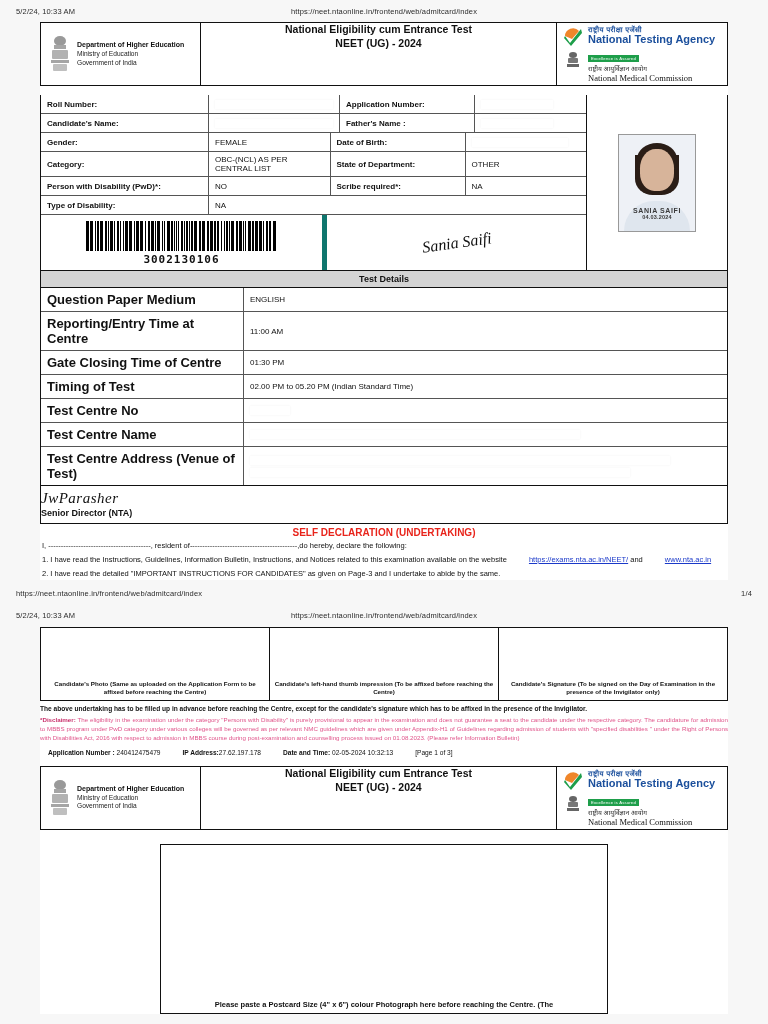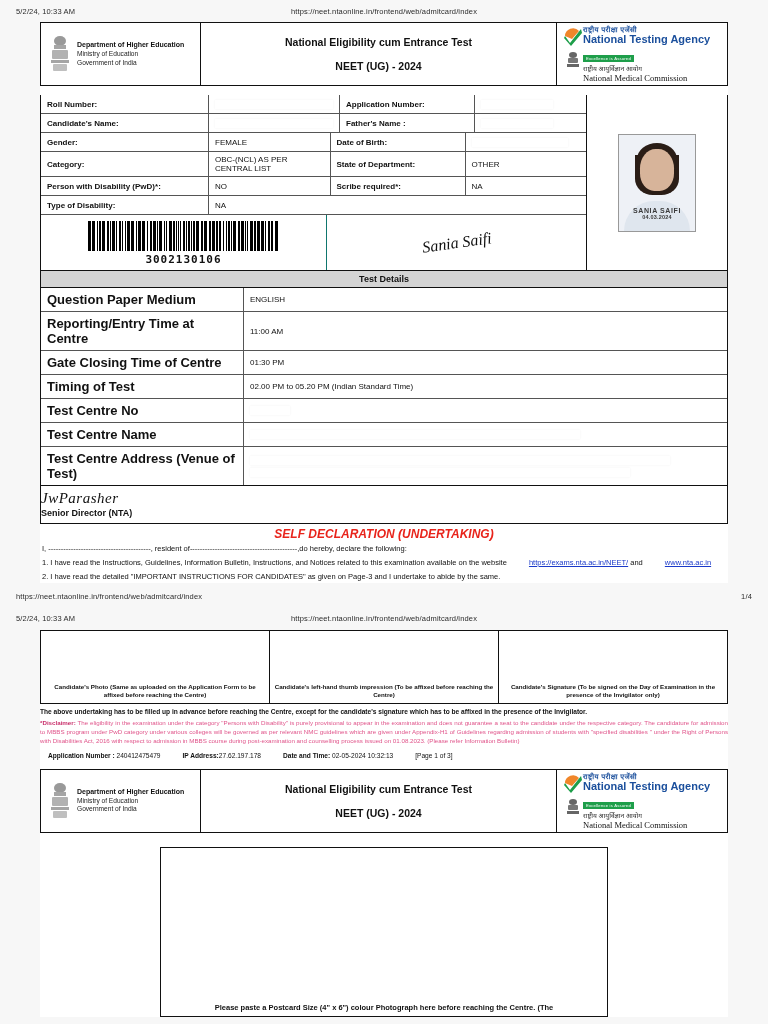--- a/index.html
+++ b/index.html
@@ -22,29 +22,29 @@
   .print-bar .ctr { position:absolute; left:0; right:0; text-align:center; pointer-events:none; }
   .print-bar-wrap { position:relative; }
 
   
   .sheet { background:#fff; margin:0 40px; }
 
   
   .masthead { display:flex; border:1.4px solid #111; height:64px; }
   .mh-left { width:160px; border-right:1.4px solid #111; display:flex; align-items:center; gap:6px; padding:0 8px; }
   .mh-mid  { flex:1; border-right:1.4px solid #111; display:flex; flex-direction:column;
-             align-items:center; justify-content:center; gap:12px; }
+             align-items:center; gap:2px; }
   .mh-right{ width:170px; display:flex; align-items:center; padding:0 6px; }
   .emblem { width:22px; height:40px; flex:none; opacity:.75; }
   .dept { line-height:1.35; }
   .dept .l1 { font-size:7px; font-weight:bold; }
   .dept .l2, .dept .l3 { font-size:6.6px; color:#222; }
   .mh-mid .t1 { font-size:10.5px; font-weight:bold; }
   .mh-mid .t2 { font-size:10.5px; font-weight:bold; }
-  .nta { display:flex; align-items:flex-start; }
+  .nta { display:flex; gap:5px; align-items:flex-start; }
   .nta-marks { display:flex; flex-direction:column; gap:4px; align-items:center; padding-top:2px; }
   .nta-txt .hi { font-size:7px; color:#1b4f9c; font-weight:bold; letter-spacing:.4px; }
   .nta-txt .en { font-size:11px; color:#1b4f9c; font-weight:bold; line-height:1.05; }
   .nta-tag { background:#1e9e4a; color:#fff; font-size:4.2px; padding:1px 3px;
              display:inline-block; margin:1px 0 2px; letter-spacing:.2px; }
   .nmc-hi { font-size:6.6px; color:#222; }
   .nmc-en { font-size:8.5px; color:#111; font-family:"Liberation Serif", serif; }
 
   
   .cand { display:flex; border:1.4px solid #111; border-top:none; margin-top:9px; }
@@ -69,21 +69,21 @@
   .ph-hair2{ position:absolute; left:50%; top:20px; transform:translateX(-50%);
              width:44px; height:40px; border-radius:0 0 40% 40%; background:#2a1d16; z-index:0;}
   .ph-body { position:absolute; left:50%; bottom:0; transform:translateX(-50%);
              width:66px; height:30px; border-radius:34px 34px 0 0; background:#dfe6ee; }
   .ph-cap { position:absolute; left:0; right:0; bottom:11px; text-align:center;
             font-size:7px; font-weight:bold; color:#3a3a3a; letter-spacing:.6px; }
   .ph-cap small { display:block; font-size:5.5px; letter-spacing:.2px; }
 
   
   .bstrip { display:flex; border-top:1px solid #555; }
-  .bc-cell { width:286px; border-right:1px solid #0f766e; padding:6px 0 4px;
+  .bc-cell { width:286px; border-right:5px solid #0f766e; padding:6px 0 4px;
              display:flex; flex-direction:column; align-items:center; }
   .bars { display:flex; align-items:flex-end; height:30px; gap:0; }
   .bars i { display:block; background:#000; height:30px; }
   .bc-num { font-family:"DejaVu Sans Mono", monospace; font-size:11px; font-weight:bold;
             letter-spacing:1px; margin-top:2px; }
   .sig-cell { flex:1; display:flex; align-items:center; justify-content:center; }
   .sig { font-family:"Liberation Serif", serif; font-style:italic; font-size:16px;
          transform:rotate(-8deg); color:#111; }
 
   
@@ -98,21 +98,21 @@
   .td-v.tall { min-height:34px; flex-direction:column; align-items:flex-start; justify-content:center; gap:3px;}
 
   
   .dir { border:1.4px solid #111; border-top:none; text-align:left; padding:4px 0 5px; }
   .dir .sg { font-family:"Liberation Serif", serif; font-style:italic; font-size:15px;
              letter-spacing:.5px; }
   .dir .nm { font-size:9px; font-weight:bold; margin-top:1px; }
 
   
   .decl { padding:3px 2px 0; }
-  .decl-h { text-align:center; color:#e8241b; font-size:12px; font-weight:bold;font-style:italic; }
+  .decl-h { text-align:center; color:#e8241b; font-size:10px; font-weight:bold; }
   .decl p { margin:3px 0; font-size:7.5px; line-height:1.45; }
   .decl a { color:#1a39c9;padding-left:20px; }
 
   
   .boxrow { display:flex; border:1.4px solid #111; height:74px; }
   .box { flex:1; border-right:1.4px solid #111; position:relative; }
   .box:last-child { border-right:none; }
   .box-cap { position:absolute; left:4px; right:4px; bottom:3px; text-align:center;
              font-size:6.2px; font-weight:bold; line-height:1.35; }
   .undertake { font-size:6.6px; font-weight:bold; margin:3px 0 2px; line-height:1.4; }

